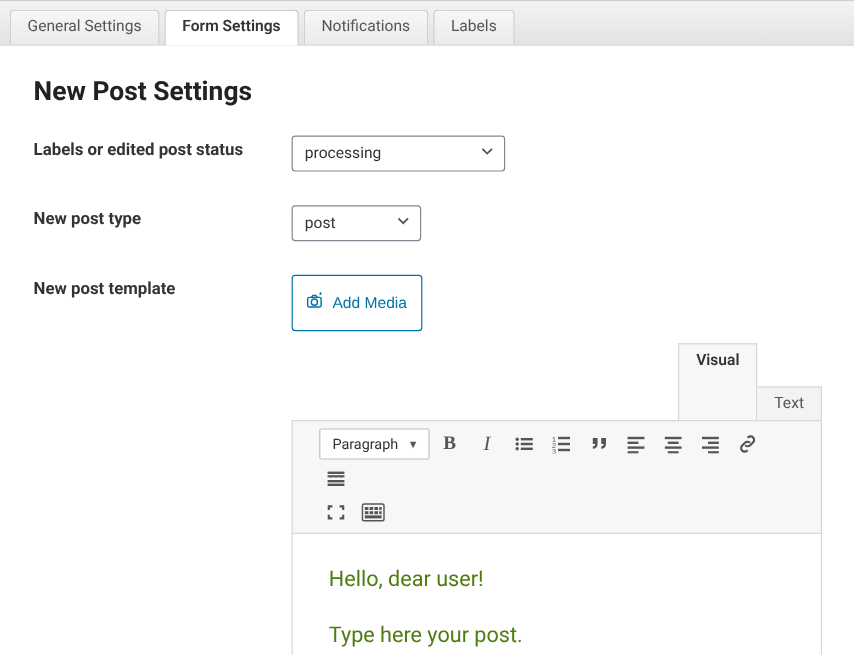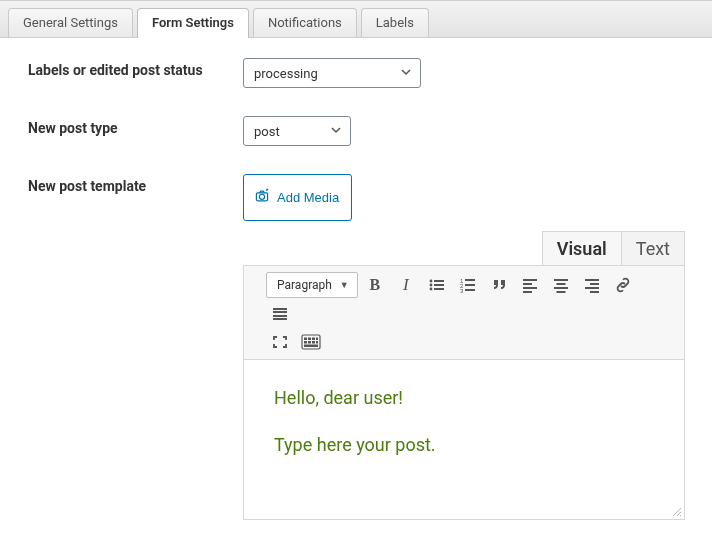--- a/index.html
+++ b/index.html
@@ -109,29 +109,29 @@
     display: flex;
     justify-content: flex-end;
     gap: 0;
   }
   .edmode-tab {
     border: 1px solid #d7d7d7;
     border-bottom: none;
     background: #f3f3f3;
     color: #555;
     padding: 6px 14px;
-    font-size: 18px;
+    font-size: 13px;
     cursor: pointer;
   }
   .edmode-tab.active {
     background: #f7f7f7;
     color: #333;
     font-weight: 600;
   }
-  .edmode-tab + .edmode-tab { border-left: none; }
+  .edmode-tab + .edmode-tab { border-left: none; margin-top: 36px; }
 
   .toolbar {
     border: 1px solid #d7d7d7;
     background: #f7f7f7;
     padding: 4px 6px 2px;
   }
   .tb-row {
     display: flex;
     align-items: flex-start;
     flex-wrap: wrap;
@@ -191,20 +191,21 @@
 
 <div class="tabs-bar">
   <div class="tab">General Settings</div>
   <div class="tab active">Form Settings</div>
   <div class="tab">Notifications</div>
   <div class="tab">Labels</div>
 </div>
 
 <div class="page">
 
+  <div class="page-title">New Post Settings</div>
 
   <div class="field-row">
     <div class="field-label">Labels or edited post status</div>
     <div class="field-ctrl">
       <div class="select-like sel-status">
         <span>processing</span>
         <span class="chev">
           <svg width="12" height="12" viewBox="0 0 12 12">
               <path d="M2 4l4 4 4-4" fill="none" stroke="currentColor" stroke-width="1.5"></path>
             </svg>

